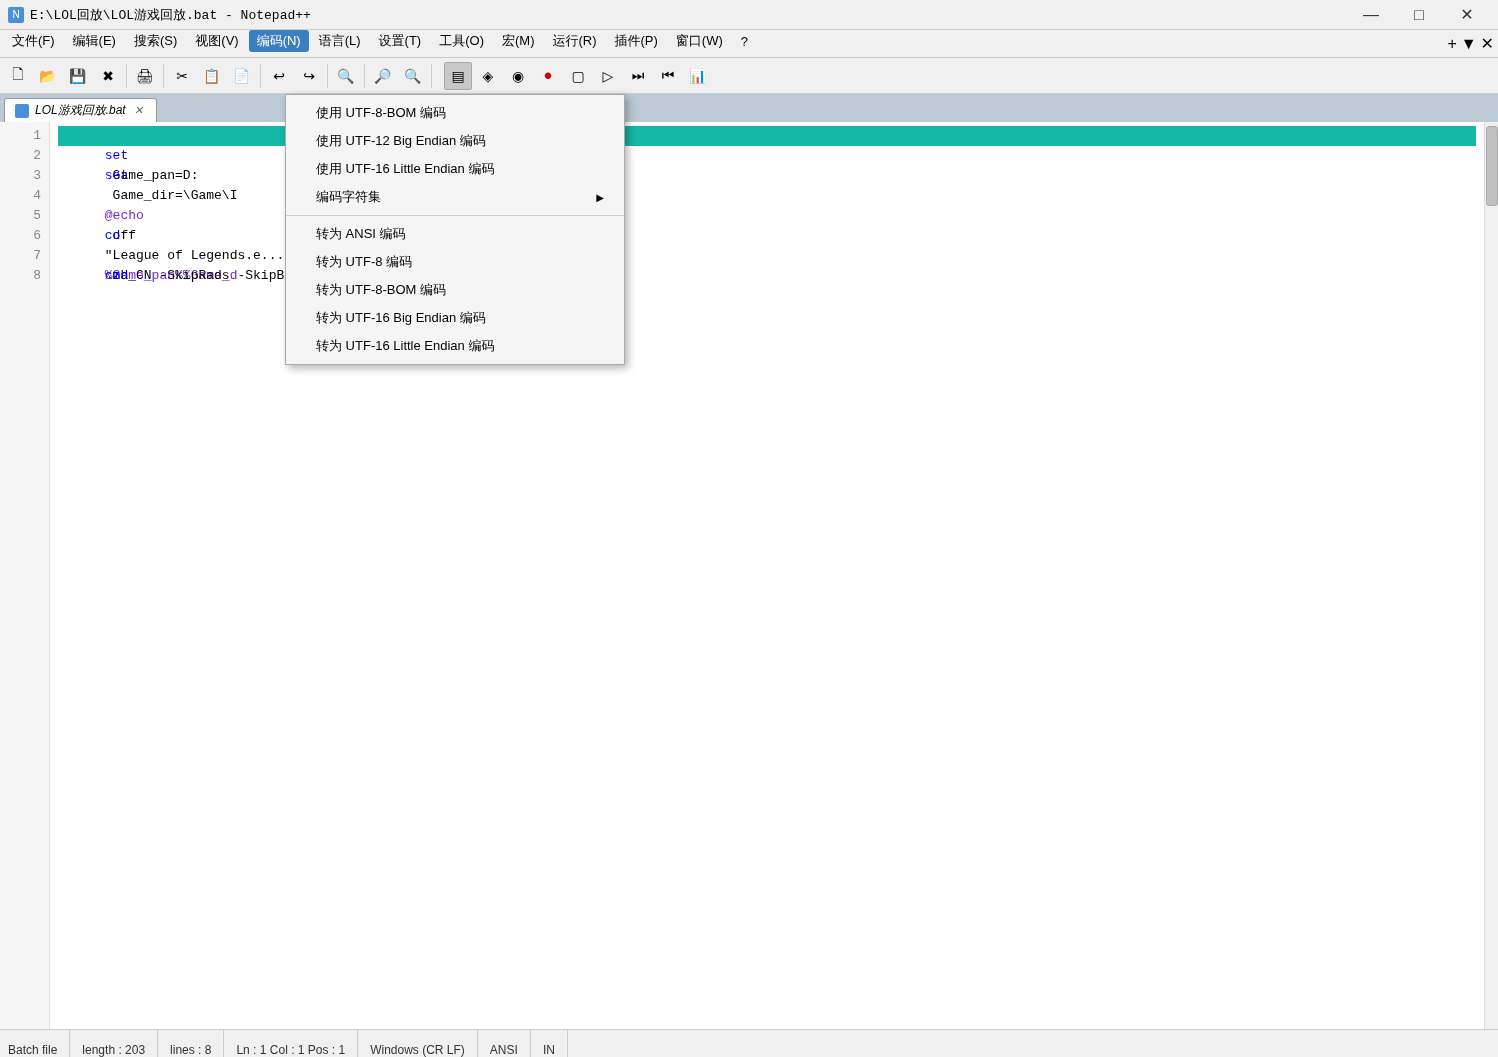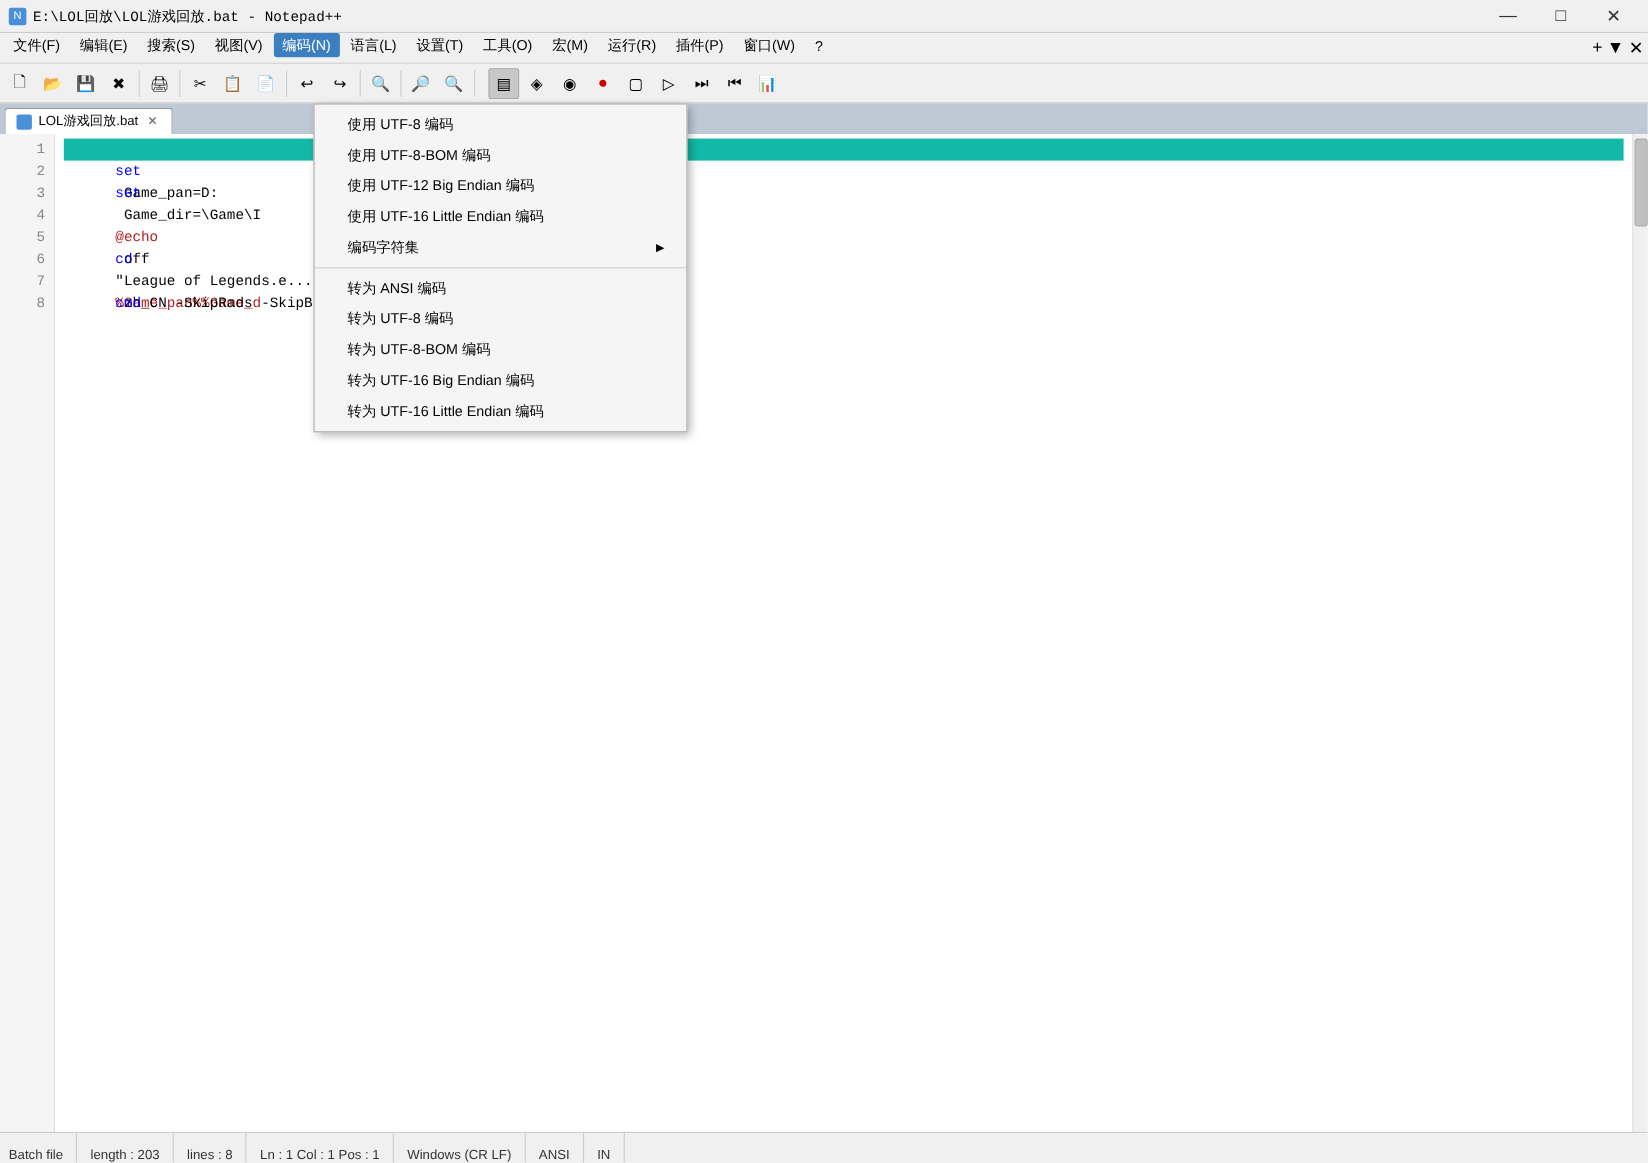--- a/index.html
+++ b/index.html
@@ -113,20 +113,21 @@
     }
 
     
     #tab-bar {
       background: #bdc9d5;
       height: 28px;
       display: flex;
       align-items: flex-end;
       padding: 0 4px;
       gap: 2px;
+      font-style: italic;
     }
     .tab {
       background: #e8e8e8;
       border: 1px solid #aaa;
       border-bottom: none;
       padding: 2px 10px;
       font-size: 12px;
       cursor: pointer;
       display: flex;
       align-items: center;
@@ -189,21 +190,21 @@
       overflow: hidden;
       position: relative;
     }
     .code-line {
       height: 20px;
       white-space: pre;
     }
 
     
     .kw { color: #0000ff; font-weight: normal; }
-    .var-name { color: #b91c1c; }
+    .var-name { color: #6d28d9; }
 
     
     #v-scrollbar {
       width: 14px;
       background: #f0f0f0;
       border-left: 1px solid #ddd;
       position: relative;
     }
     .scrollbar-thumb {
       width: 12px;
@@ -416,23 +417,20 @@
 
   <div id="v-scrollbar">
     <div class="scrollbar-thumb"></div>
   </div>
 </div>
 
 <div id="dropdown-overlay">
   <div id="encoding-menu">
 
     <div class="dropdown-item">
-      <span>使用 UTF-8 编码</span>
-    </div>
-    <div class="dropdown-item">
       <span>使用 UTF-8-BOM 编码</span>
     </div>
     <div class="dropdown-item">
       <span>使用 UTF-12 Big Endian 编码</span>
     </div>
     <div class="dropdown-item">
       <span>使用 UTF-16 Little Endian 编码</span>
     </div>
     <div class="dropdown-item">
       <span>编码字符集</span>

